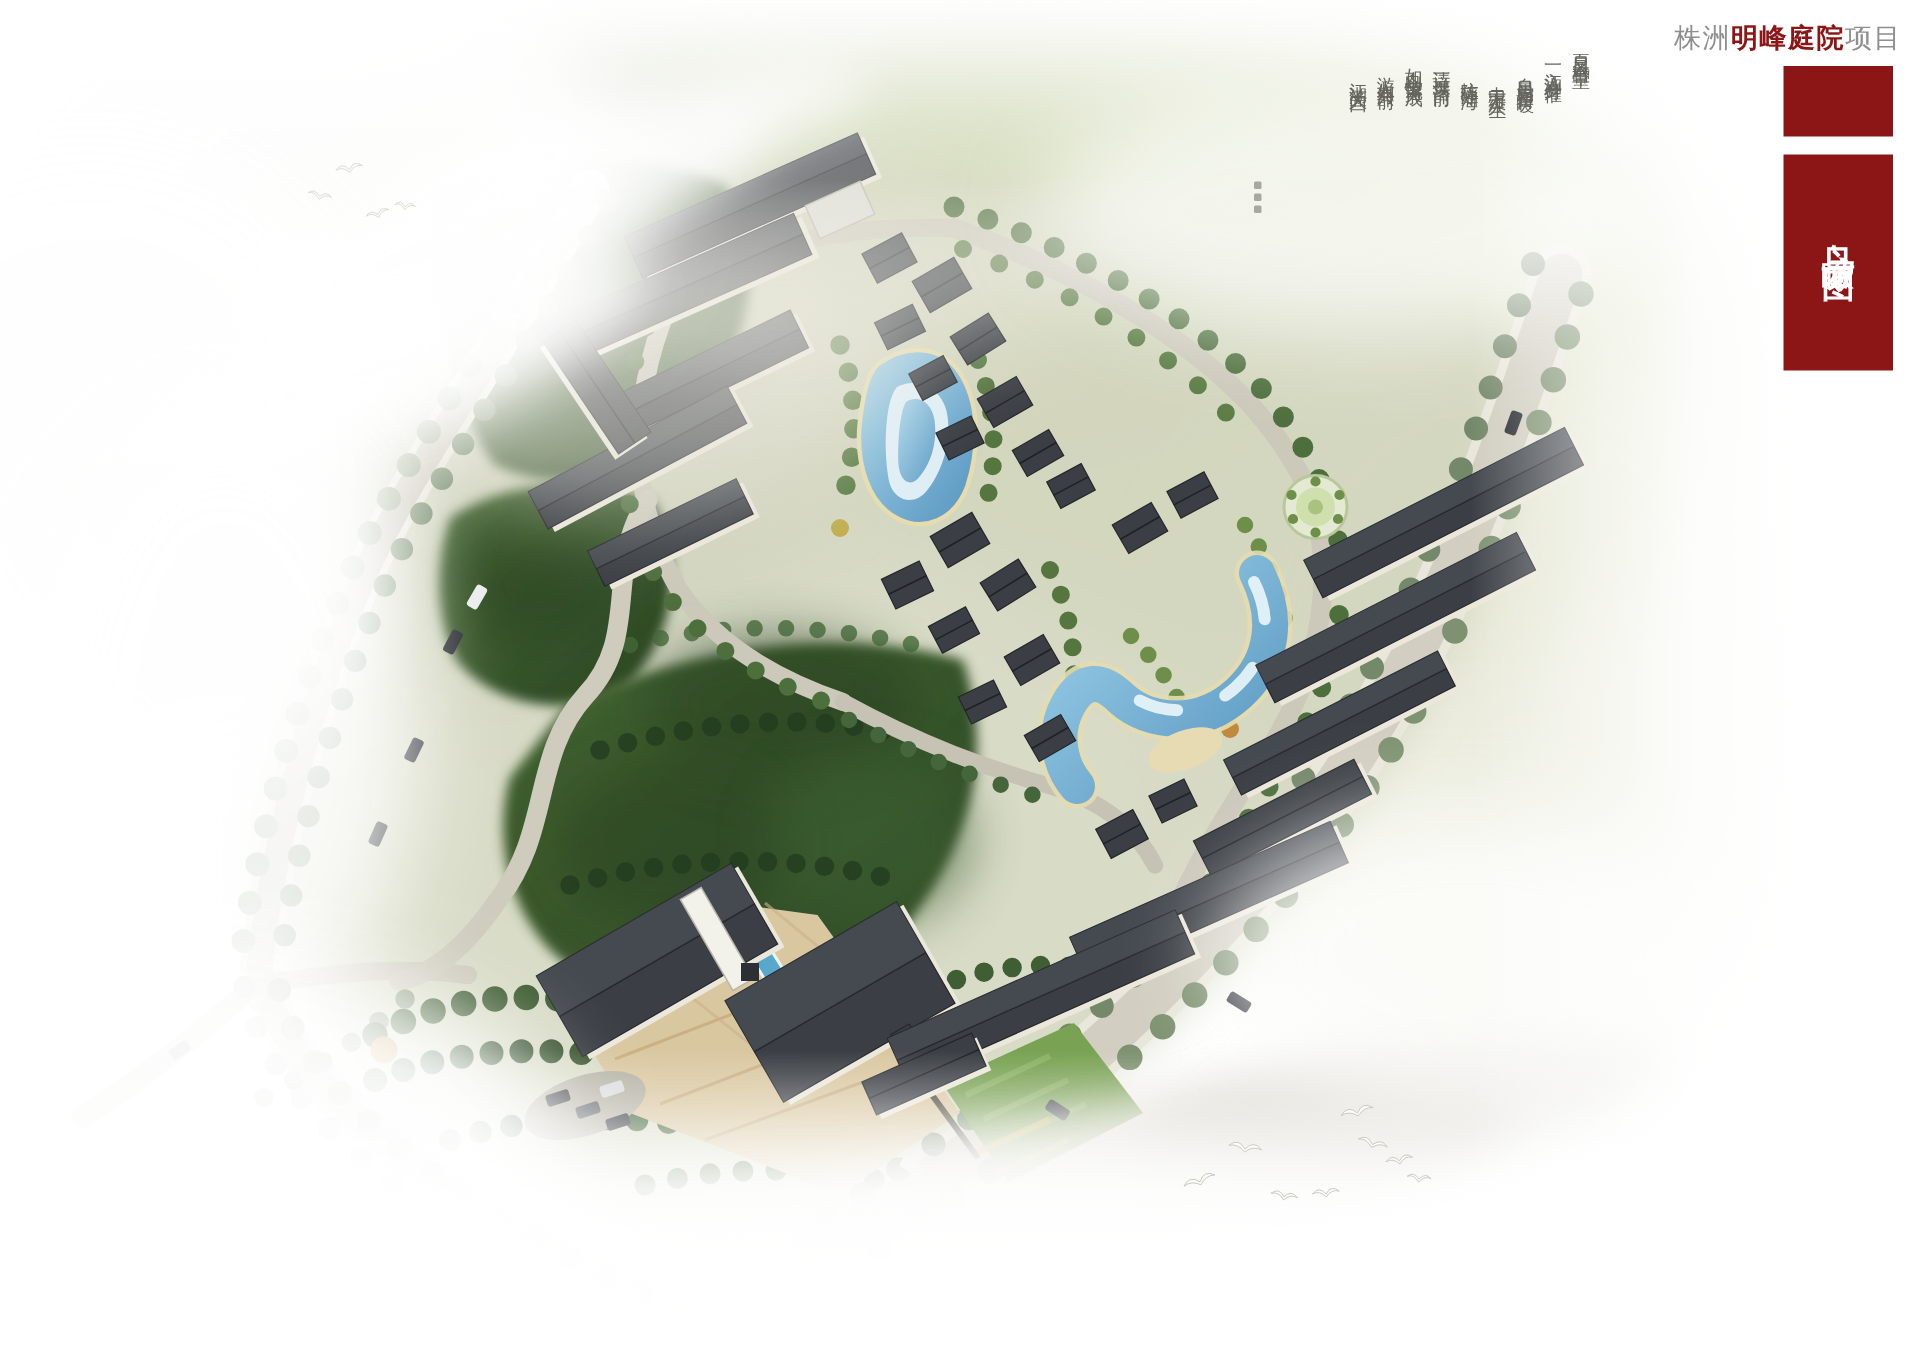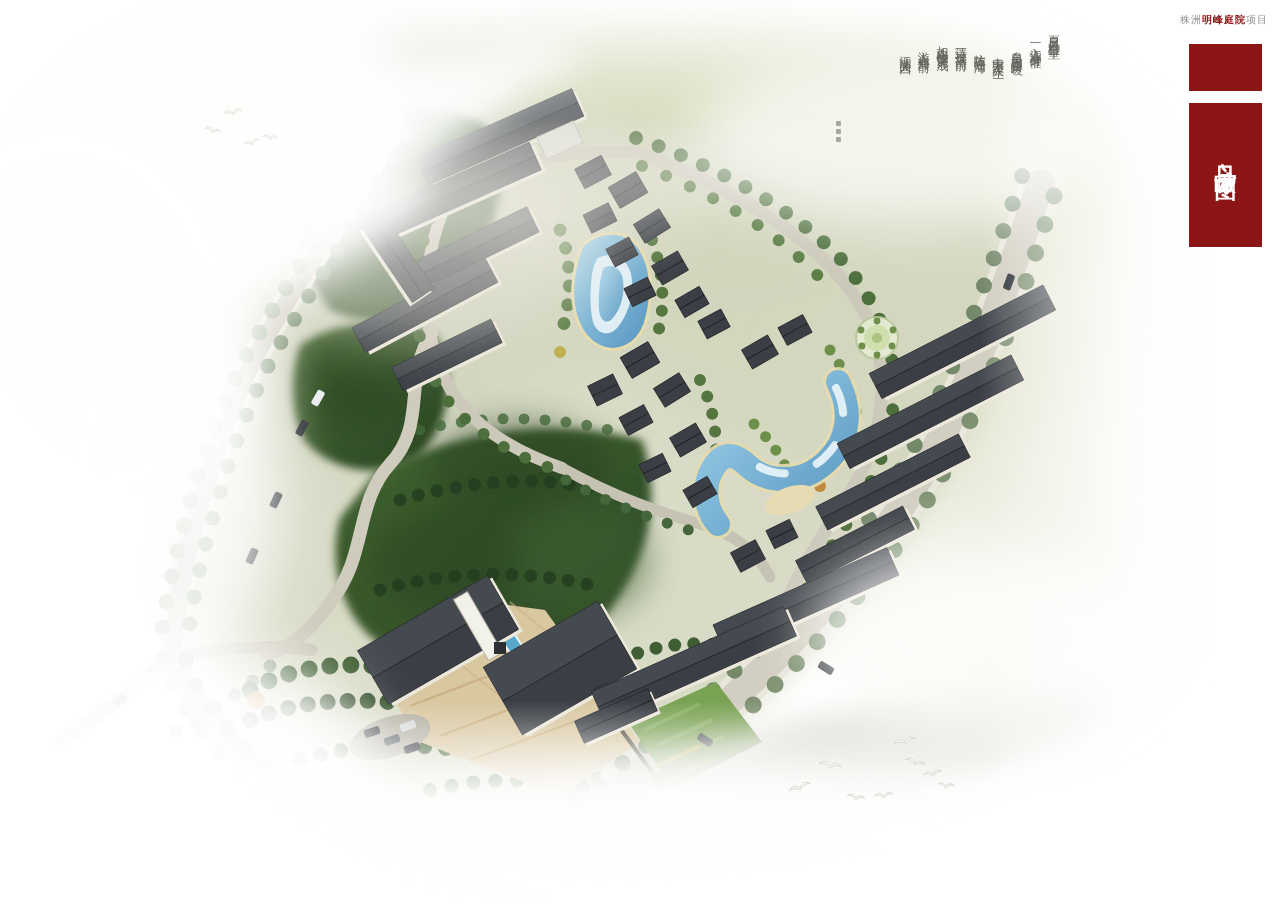--- a/index.html
+++ b/index.html
@@ -1,21 +1,21 @@
 <!DOCTYPE html>
 <html><head>
 <meta charset="utf-8">
 <style>
   html,body{margin:0;padding:0;background:#fff;}
   .board{position:relative;width:1280px;height:906px;background:#fff;overflow:hidden;
          font-family:"Liberation Sans", sans-serif;}
   .board svg{position:absolute;left:0;top:0;}
 
   
-  .header-title{position:absolute;top:13px;right:12px;font-size:10px;color:#8f8f8f;
+  .header-title{position:absolute;top:13px;right:12px;font-size:18px;color:#8f8f8f;
                 letter-spacing:1px;white-space:nowrap;}
   .header-title .brand{color:#8c1616;font-weight:bold;}
   .red-block{position:absolute;left:1189px;top:44px;width:73px;height:47px;background:#8c1616;}
   .red-bar{position:absolute;left:1189px;top:103px;width:73px;height:144px;background:#8c1616;
            display:flex;justify-content:center;}
   .red-bar .vtext{writing-mode:vertical-rl;text-orientation:upright;color:#ffffff;
                   font-weight:bold;font-size:22px;letter-spacing:9px;margin-top:42px;line-height:1;}
 
   
   .calligraphy{position:absolute;top:14px;left:848px;width:212px;height:160px;

